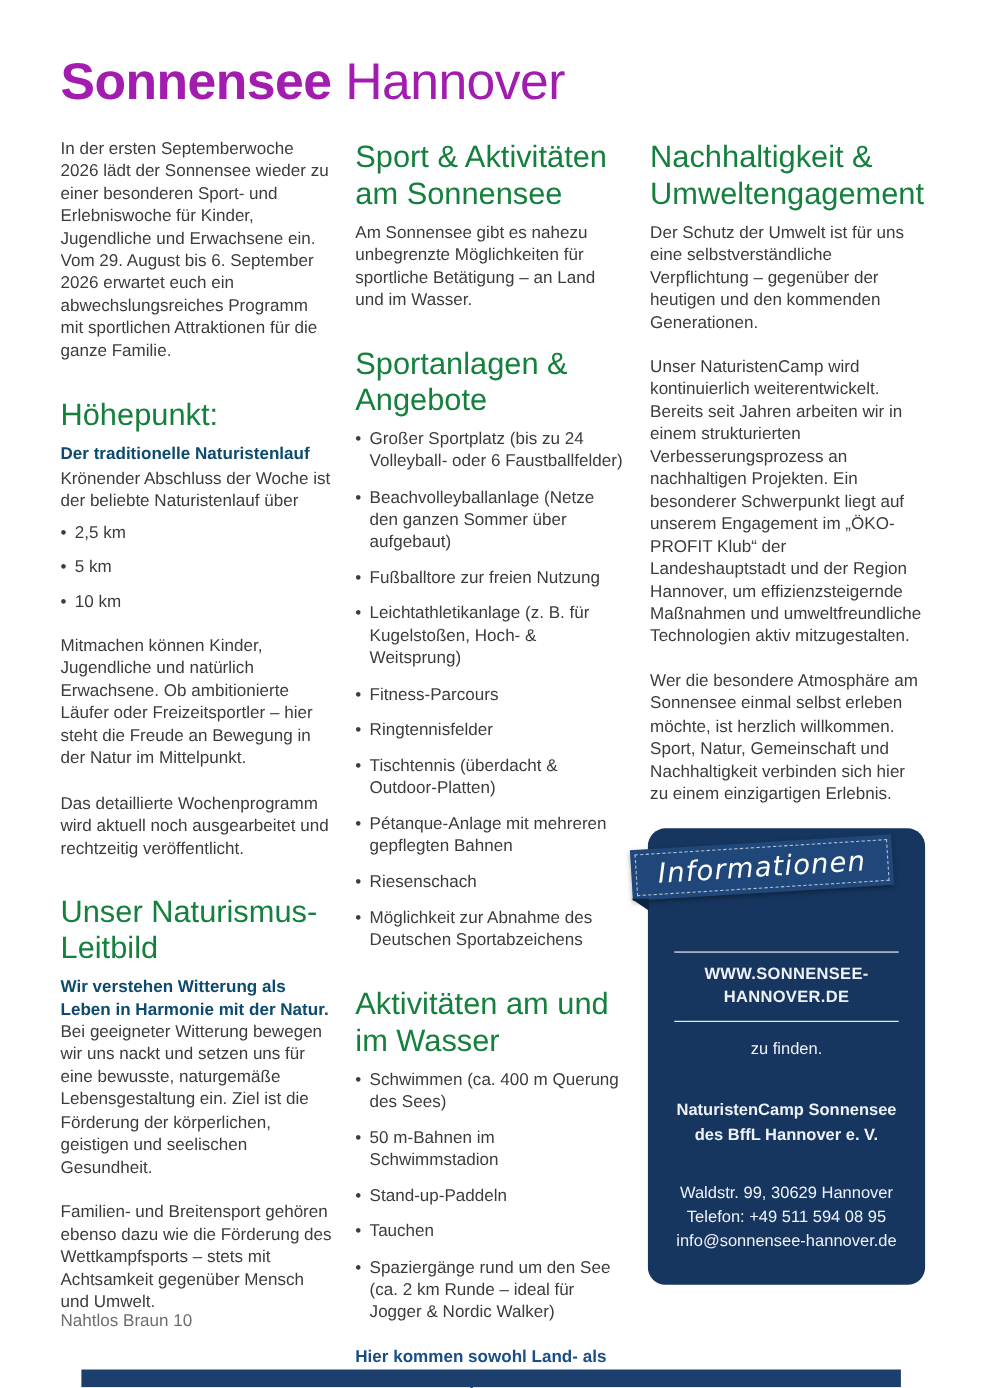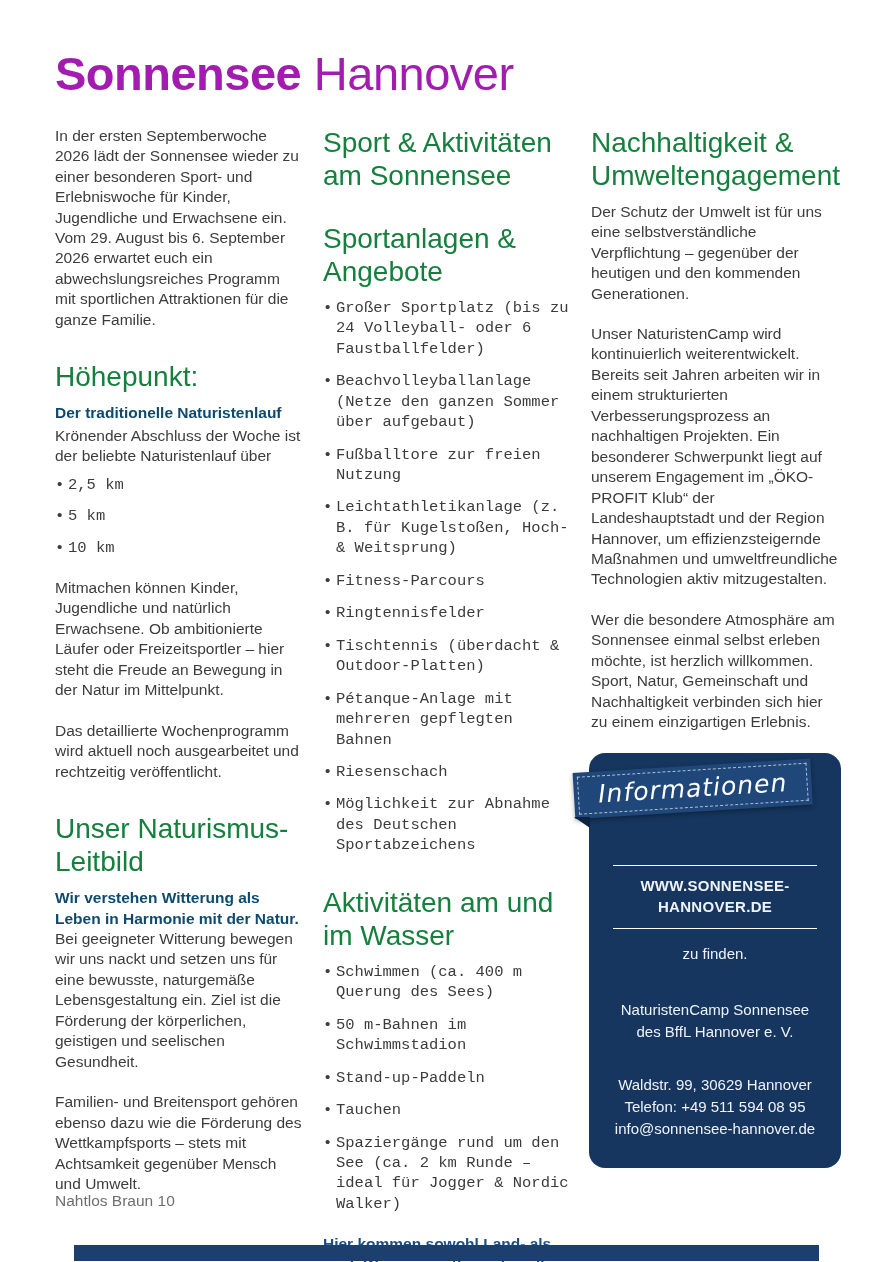--- a/index.html
+++ b/index.html
@@ -43,21 +43,21 @@
     color: #0c4a6e;
     margin-bottom: 2px;
   }
   .closing {
     font-weight: 700;
     color: #1a4f86;
     line-height: 1.35;
     margin-top: 4px;
   }
 
-  ul { list-style: none; margin: 4px 0 20px; font-family: Liberation Mono, monospace; }
+  ul { list-style: none; margin: 4px 0 20px; }
   ul li {
     position: relative;
     padding-left: 13px;
     margin-bottom: 12px;
   }
   ul li::before {
     content: "\2022";
     position: absolute;
     left: 0; top: 0;
     color: #3c3c3c;
@@ -114,21 +114,21 @@
     margin: 12px 8px 0;
   }
   .box-url {
     font-weight: 700;
     font-size: 15px;
     letter-spacing: 0.3px;
     padding: 9px 0 0;
   }
   .box-url-wrap .box-rule.bottom { margin-top: 10px; }
   .box-after { margin: 14px 0 0; }
-  .box-org { font-weight: 400; margin-top: 34px; line-height: 1.45; }
+  .box-org { font-weight: 700; margin-top: 34px; line-height: 1.45; }
   .box-contact { margin-top: 32px; line-height: 1.45; }
 
   
   .footer-text {
     position: absolute;
     left: 55px; top: 1192px;
     font-size: 15.5px;
     color: #6e6e6e;
   }
   .bottom-bar {
@@ -162,20 +162,21 @@
       <p>Das detaillierte Wochenprogramm wird aktuell noch ausgearbeitet und rechtzeitig veröffentlicht.</p>
 
       <h2>Unser Naturismus-Leitbild</h2>
       <span class="sub">Wir verstehen Witterung als Leben in Harmonie mit der Natur.</span>
       <p>Bei geeigneter Witterung bewegen wir uns nackt und setzen uns für eine bewusste, naturgemäße Lebensgestaltung ein. Ziel ist die Förderung der körperlichen, geistigen und seelischen Gesundheit.</p>
       <p>Familien- und Breitensport gehören ebenso dazu wie die Förderung des Wettkampfsports – stets mit Achtsamkeit gegenüber Mensch und Umwelt.</p>
     </div>
 
     <div class="col">
       <h2 class="no-top">Sport &amp; Aktivitäten am Sonnensee</h2>
+      <p>Am Sonnensee gibt es nahezu unbegrenzte Möglichkeiten für sportliche Betätigung – an Land und im Wasser.</p>
 
       <h2>Sportanlagen &amp; Angebote</h2>
       <ul>
         <li>Großer Sportplatz (bis zu 24 Volleyball- oder 6 Faustballfelder)</li>
         <li>Beachvolleyballanlage (Netze den ganzen Sommer über aufgebaut)</li>
         <li>Fußballtore zur freien Nutzung</li>
         <li>Leichtathletikanlage (z. B. für Kugelstoßen, Hoch- &amp; Weitsprung)</li>
         <li>Fitness-Parcours</li>
         <li>Ringtennisfelder</li>
         <li>Tischtennis (überdacht &amp; Outdoor-Platten)</li>

